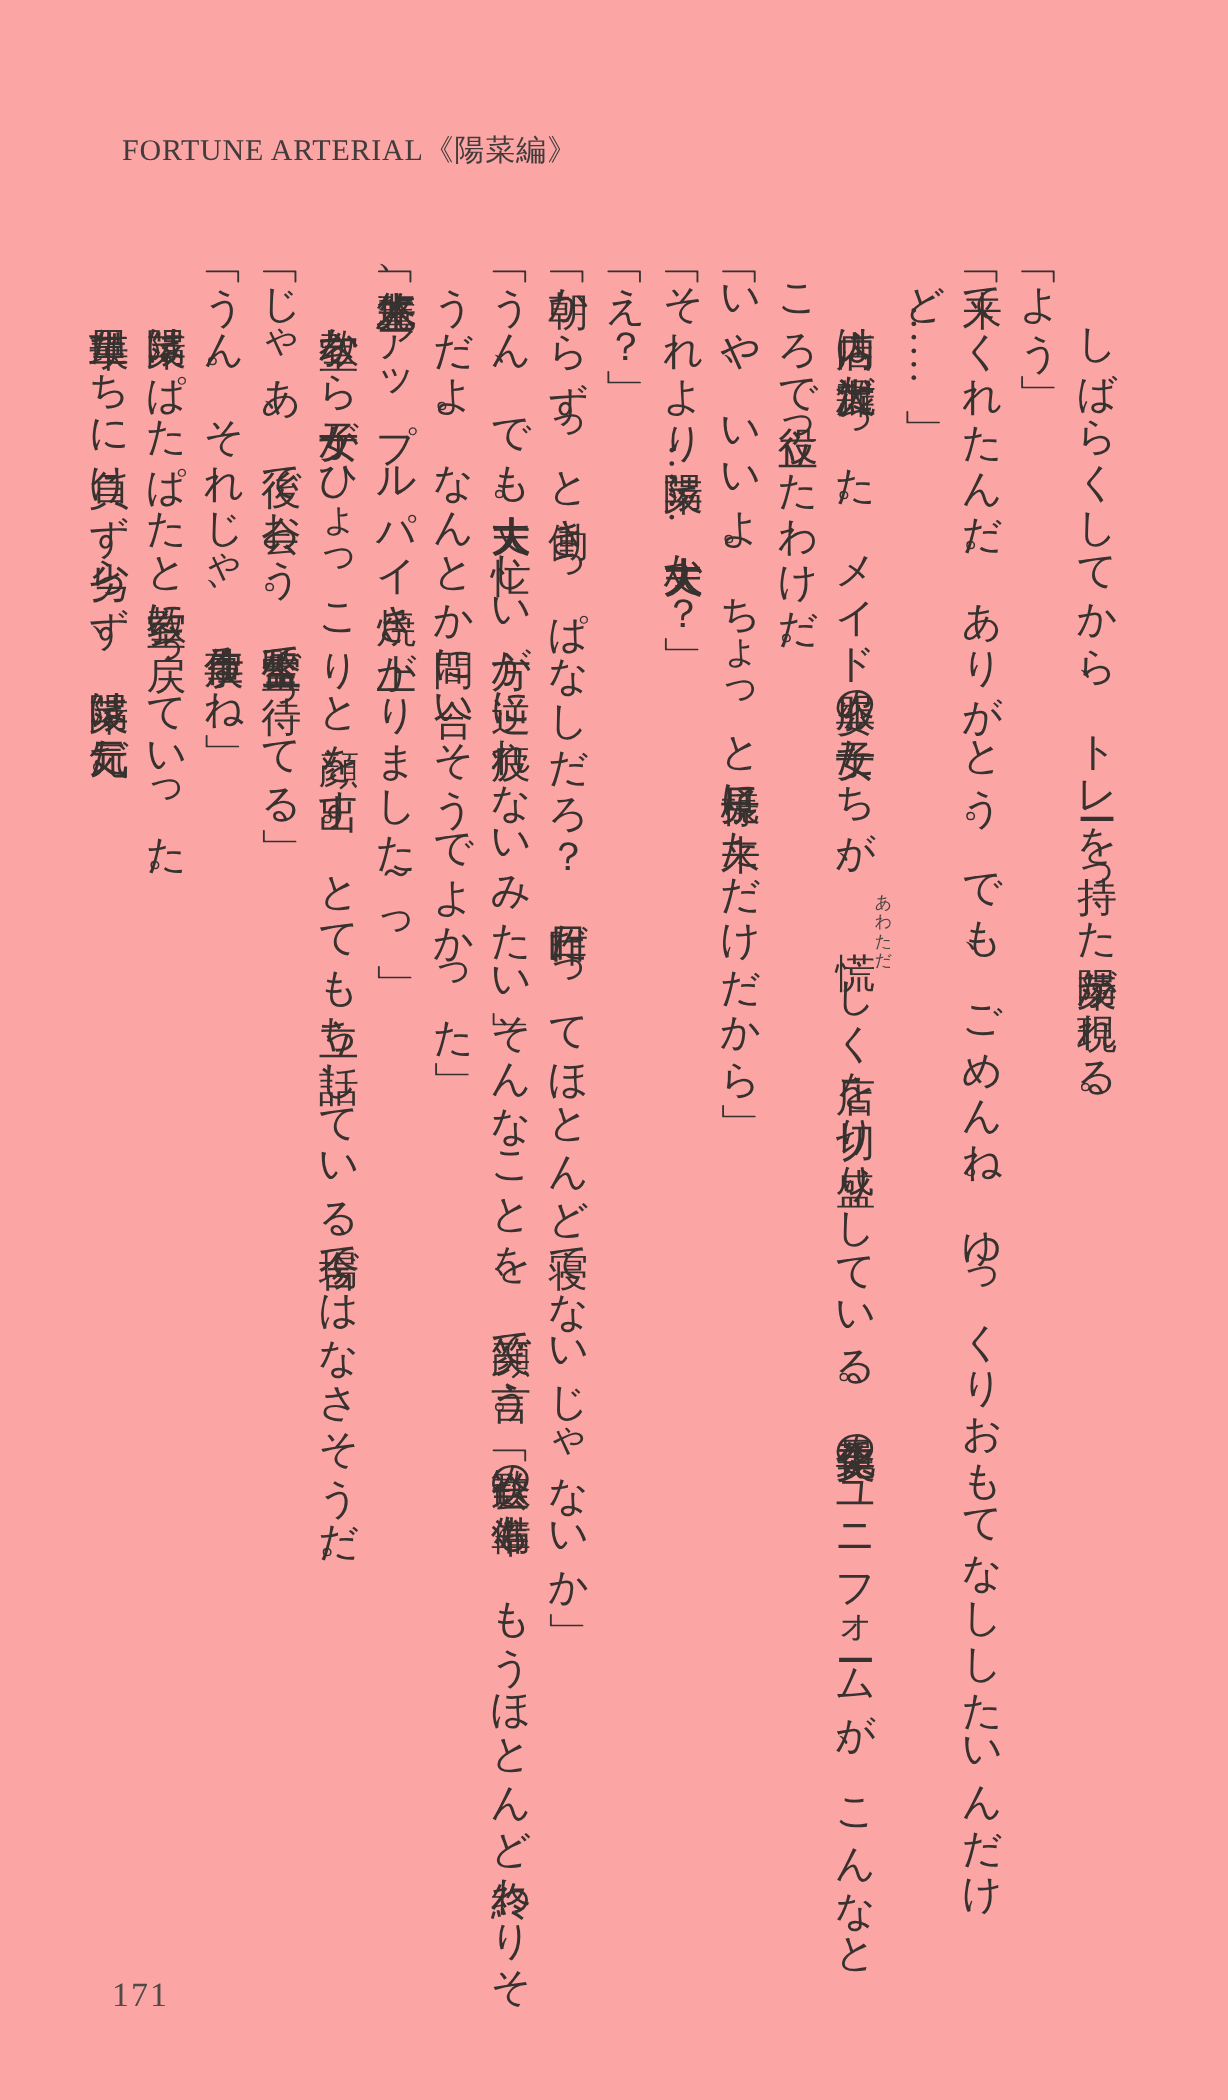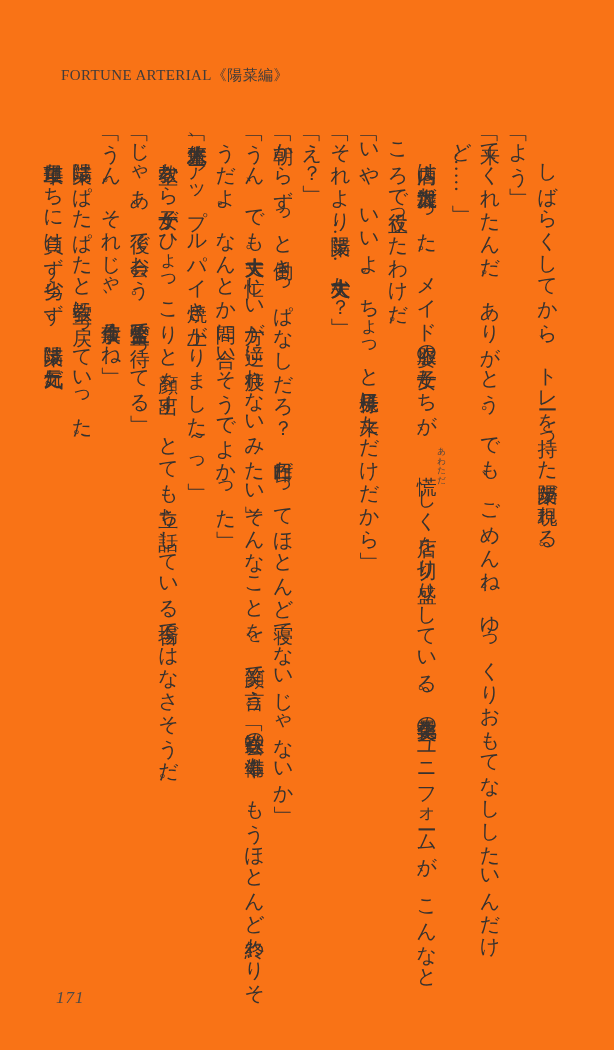--- a/index.html
+++ b/index.html
@@ -4,21 +4,21 @@
 <style>
   html, body {
     margin: 0;
     padding: 0;
     background: #ffffff;
   }
   .page {
     position: relative;
     width: 614px;
     height: 1050px;
-    background: #f97316;
+    background: #fca5a5;
     overflow: hidden;
     font-family: "Liberation Serif", "DejaVu Serif", serif;
     color: #332f2e;
   }
   .running-header {
     position: absolute;
     left: 61px;
     top: 66px;
     font-size: 15px;
     letter-spacing: 0.4px;
@@ -47,21 +47,20 @@
   ruby rt {
     font-size: 8.5px;
     letter-spacing: 0;
     color: #4a4543;
   }
   .page-number {
     position: absolute;
     left: 56px;
     top: 988px;
     font-size: 17px;
-    font-style: italic;
     letter-spacing: 1px;
     color: #4d4a48;
   }
 </style>
 </head>
 <body>
 
 <div class="page">
   <div class="running-header">FORTUNE ARTERIAL《陽菜編》</div>
 

